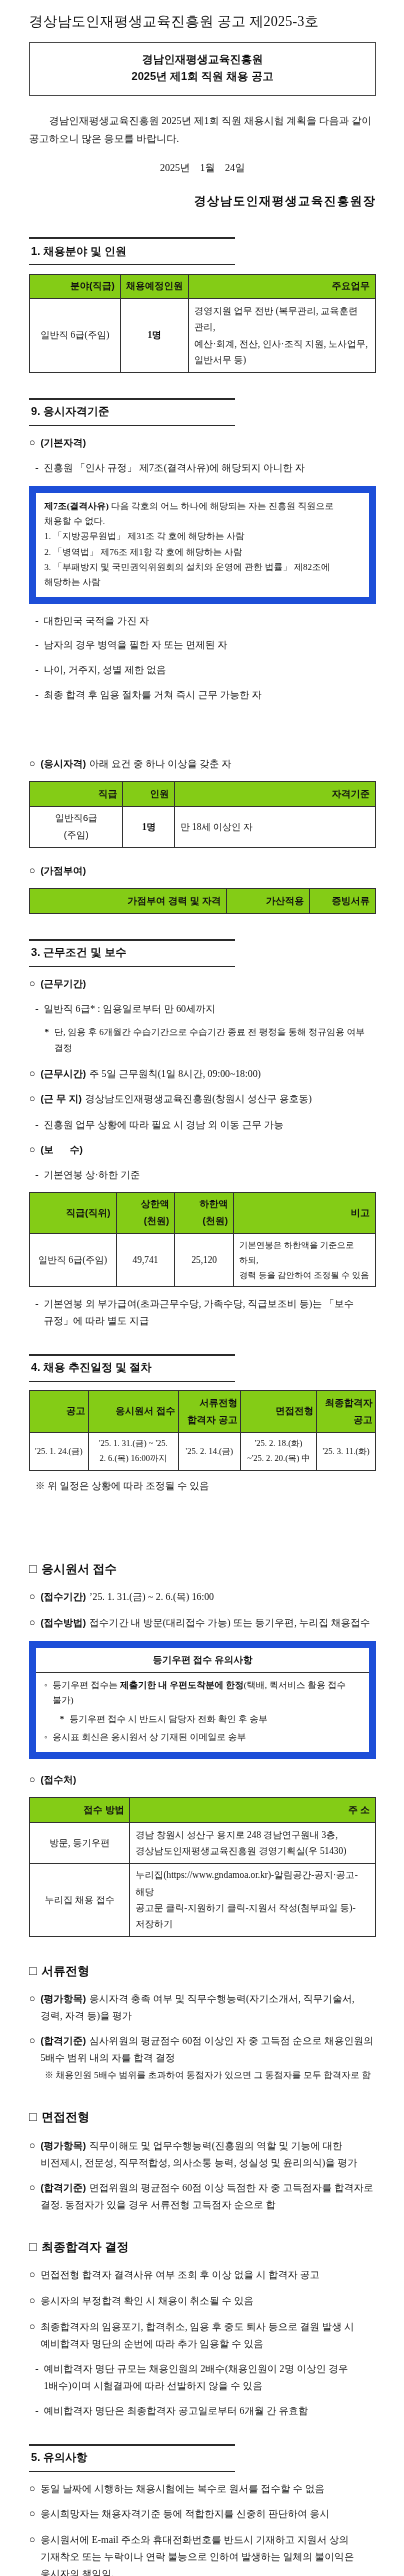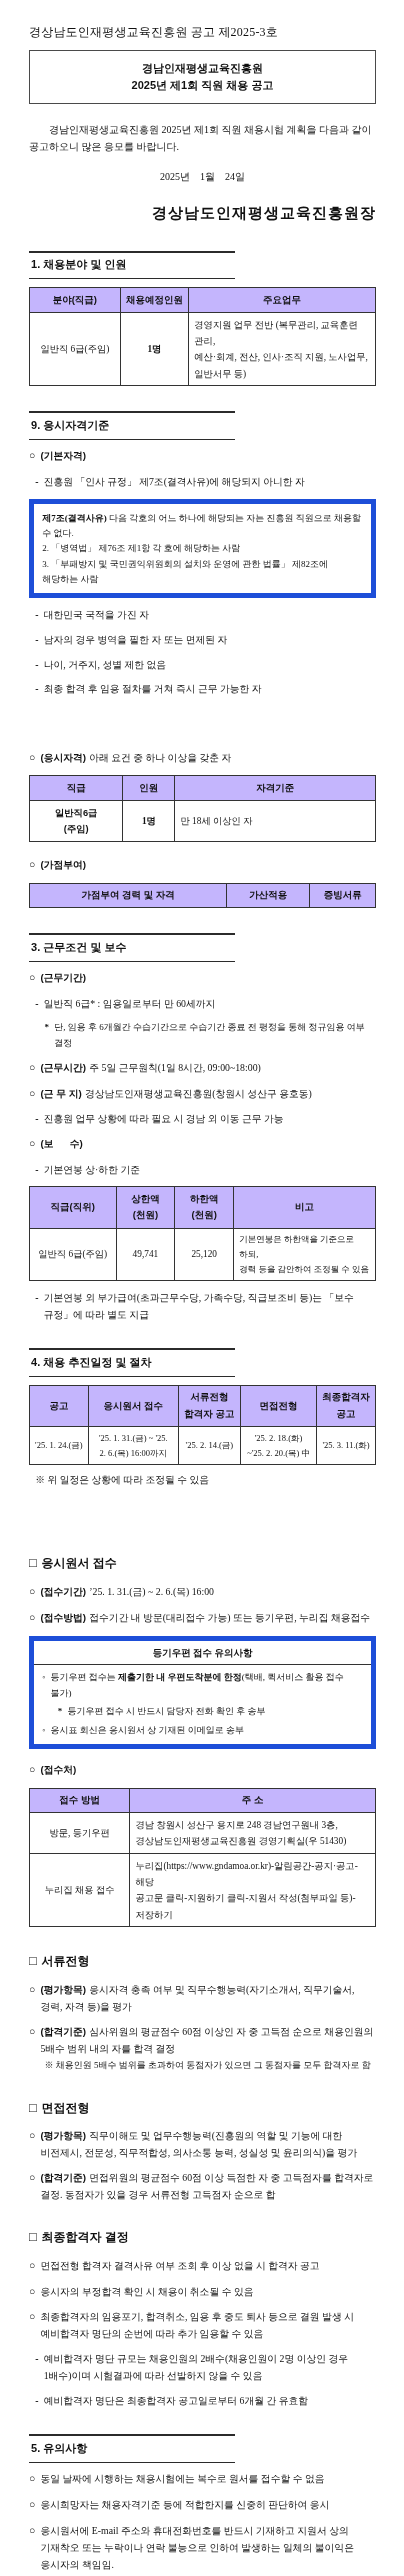--- a/index.html
+++ b/index.html
@@ -5,53 +5,53 @@
   html,body { margin:0; padding:0; background:#ffffff; }
   .page {
     width:405px; box-sizing:border-box; margin:0 auto;
     padding:10.3px 29px 20.6px 29px;
     font-family:"Liberation Serif","DejaVu Serif",serif;
     color:#111; font-size:9.8px; line-height:1.75;
     word-break:keep-all;
   }
   .g { font-family:"Liberation Sans","DejaVu Sans",sans-serif; }
 
-  .notice-no { font-size:12px; letter-spacing:0.2px;margin-top:12px; }
+  .notice-no { font-size:14px; letter-spacing:0.2px; }
 
   .title-box { border:1px solid #4a4a4a; margin-top:7.2px; padding:8.2px 4.1px 9.3px; text-align:center; }
   .title-box div { font-weight:bold; font-size:11px; line-height:1.55; }
 
   .intro { margin:16.5px 0 0 0; text-indent:2em; font-size:10px; }
   .date { text-align:center; margin-top:12.4px; font-size:10px; }
-  .signer { text-align:right; margin-top:14.4px; font-size:15px; font-weight:600; letter-spacing:1px; }
+  .signer { text-align:right; margin-top:14.4px; font-size:12px; font-weight:600; letter-spacing:1px; }
 
   .sec { margin-top:25px; }
   .sec-head {
     width:206px; box-sizing:border-box;
     border-top:2.6px solid #2b2b2b; border-bottom:1.3px solid #2b2b2b;
     padding:5.2px 0 6.2px 2.1px; font-weight:bold; font-size:11px; line-height:1.25;margin-top:6px;
   }
 
   table { border-collapse:collapse; width:100%; margin-top:8.2px; font-size:9.3px; }
   th,td { border:0.8px solid #333; padding:3.6px 5.2px; vertical-align:middle; }
-  th { background:#c4b5fd; font-weight:bold; text-align:center; font-size:9.5px; }
+  th { background:#84cc16; font-weight:bold; text-align:right; font-size:9.5px; }
   td.c { text-align:center; }
   .ml { white-space:pre-line; }
   table.small { font-size:8.5px; }
   table.small th, table.small td { padding:3.6px 2.6px; }
 
   .li { display:flex; margin-top:7.7px; align-items:flex-start; }
   .mk { flex:0 0 auto; margin-right:5.2px; font-weight:bold; }
   .mk.circle { font-size:10.3px; }
   .lbl { font-weight:bold; margin-right:3.1px; }
   .ind1 { padding-left:6.2px; }
   .ind2 { padding-left:15.5px; }
   .note-line { font-size:9px; }
 
-  .box { border:5px solid #1d4ed8; padding:6.2px 8.2px; margin:9.3px 0 3.1px 0; font-size:9px; line-height:1.7; }
+  .box { border:7px solid #1d4ed8; padding:6.2px 8.2px; margin:9.3px 0 3.1px 0; font-size:9px; line-height:1.7; }
   .box .bt { font-weight:bold; }
   .mail-box { padding:0 8.2px 6.2px 8.2px; }
   .mail-box-title { text-align:center; font-weight:bold; border-bottom:0.8px solid #333; padding:3.6px 0; margin:0 -8.2px 5.2px -8.2px; font-size:9.5px; }
 
   .sq-head { display:flex; align-items:center; margin-top:23px; font-weight:bold; font-size:12px; }
   .sq-head .mk { font-size:13px; margin-right:4.6px; font-weight:bold; }
 
   .sp-a { height:44px; }
   .sp-b { height:41px; }
 </style>
@@ -105,20 +105,21 @@
     <div class="li ind1">
       <span class="mk">-</span>
       <span>진흥원 「인사 규정」 제7조(결격사유)에 해당되지 아니한 자</span>
     </div>
 
     <div class="box">
       <div>
         <span class="bt">제7조(결격사유)</span>
         <span>다음 각호의 어느 하나에 해당되는 자는 진흥원 직원으로 채용할 수 없다.</span>
       </div>
+      <div>1. 「지방공무원법」 제31조 각 호에 해당하는 사람</div>
       <div>2. 「병역법」 제76조 제1항 각 호에 해당하는 사람</div>
       <div>3. 「부패방지 및 국민권익위원회의 설치와 운영에 관한 법률」 제82조에 해당하는 사람</div>
     </div>
 
     <div class="li ind1">
       <span class="mk">-</span>
       <span>대한민국 국적을 가진 자</span>
     </div>
     <div class="li ind1">
       <span class="mk">-</span>
@@ -145,21 +146,21 @@
           <col style="width:15%">
           <col style="width:58%">
         </colgroup>
       <tbody>
           <tr>
         <th class="g">직급</th>
         <th class="g">인원</th>
         <th class="g">자격기준</th>
       </tr>
       <tr>
-        <td class="c ml g" style="font-weight:bold">일반직6급
+        <td class="c ml g" style="font-weight:normal">일반직6급
 (주임)</td>
         <td class="c" style="font-weight:bold">1명</td>
         <td>만 18세 이상인 자</td>
       </tr>
     </tbody>
       </table>
 
     <div class="li" style="margin-top:14.4px">
       <span class="mk circle">○</span>
       <span class="lbl g">(가점부여)</span>

